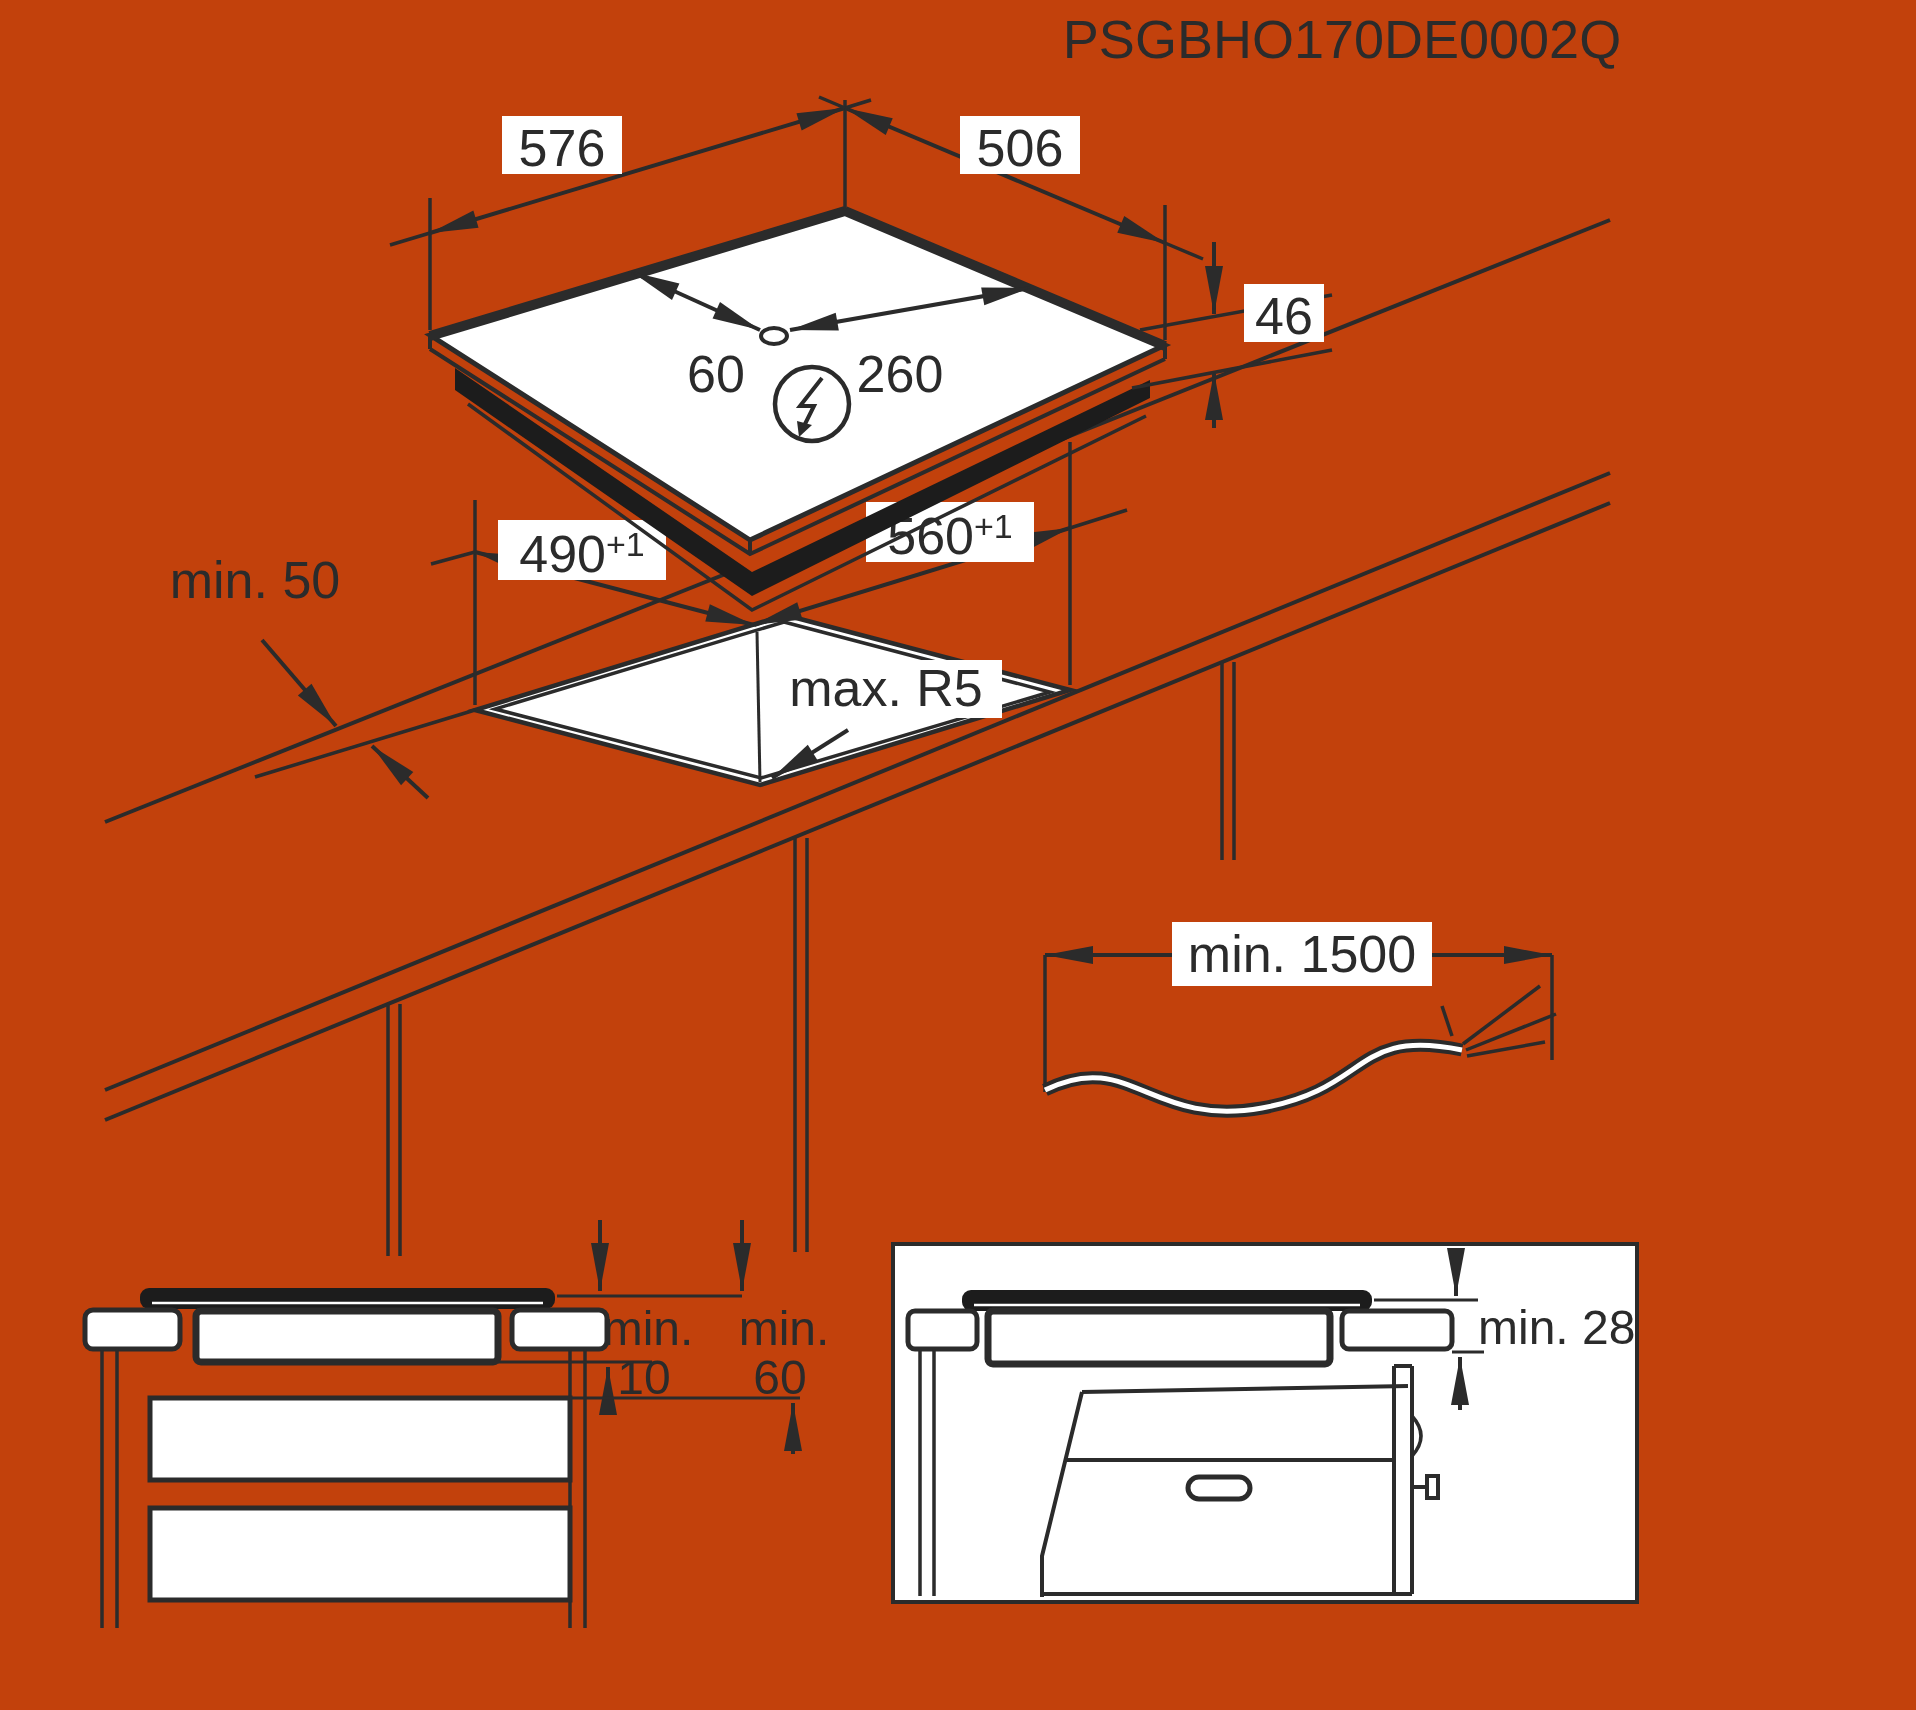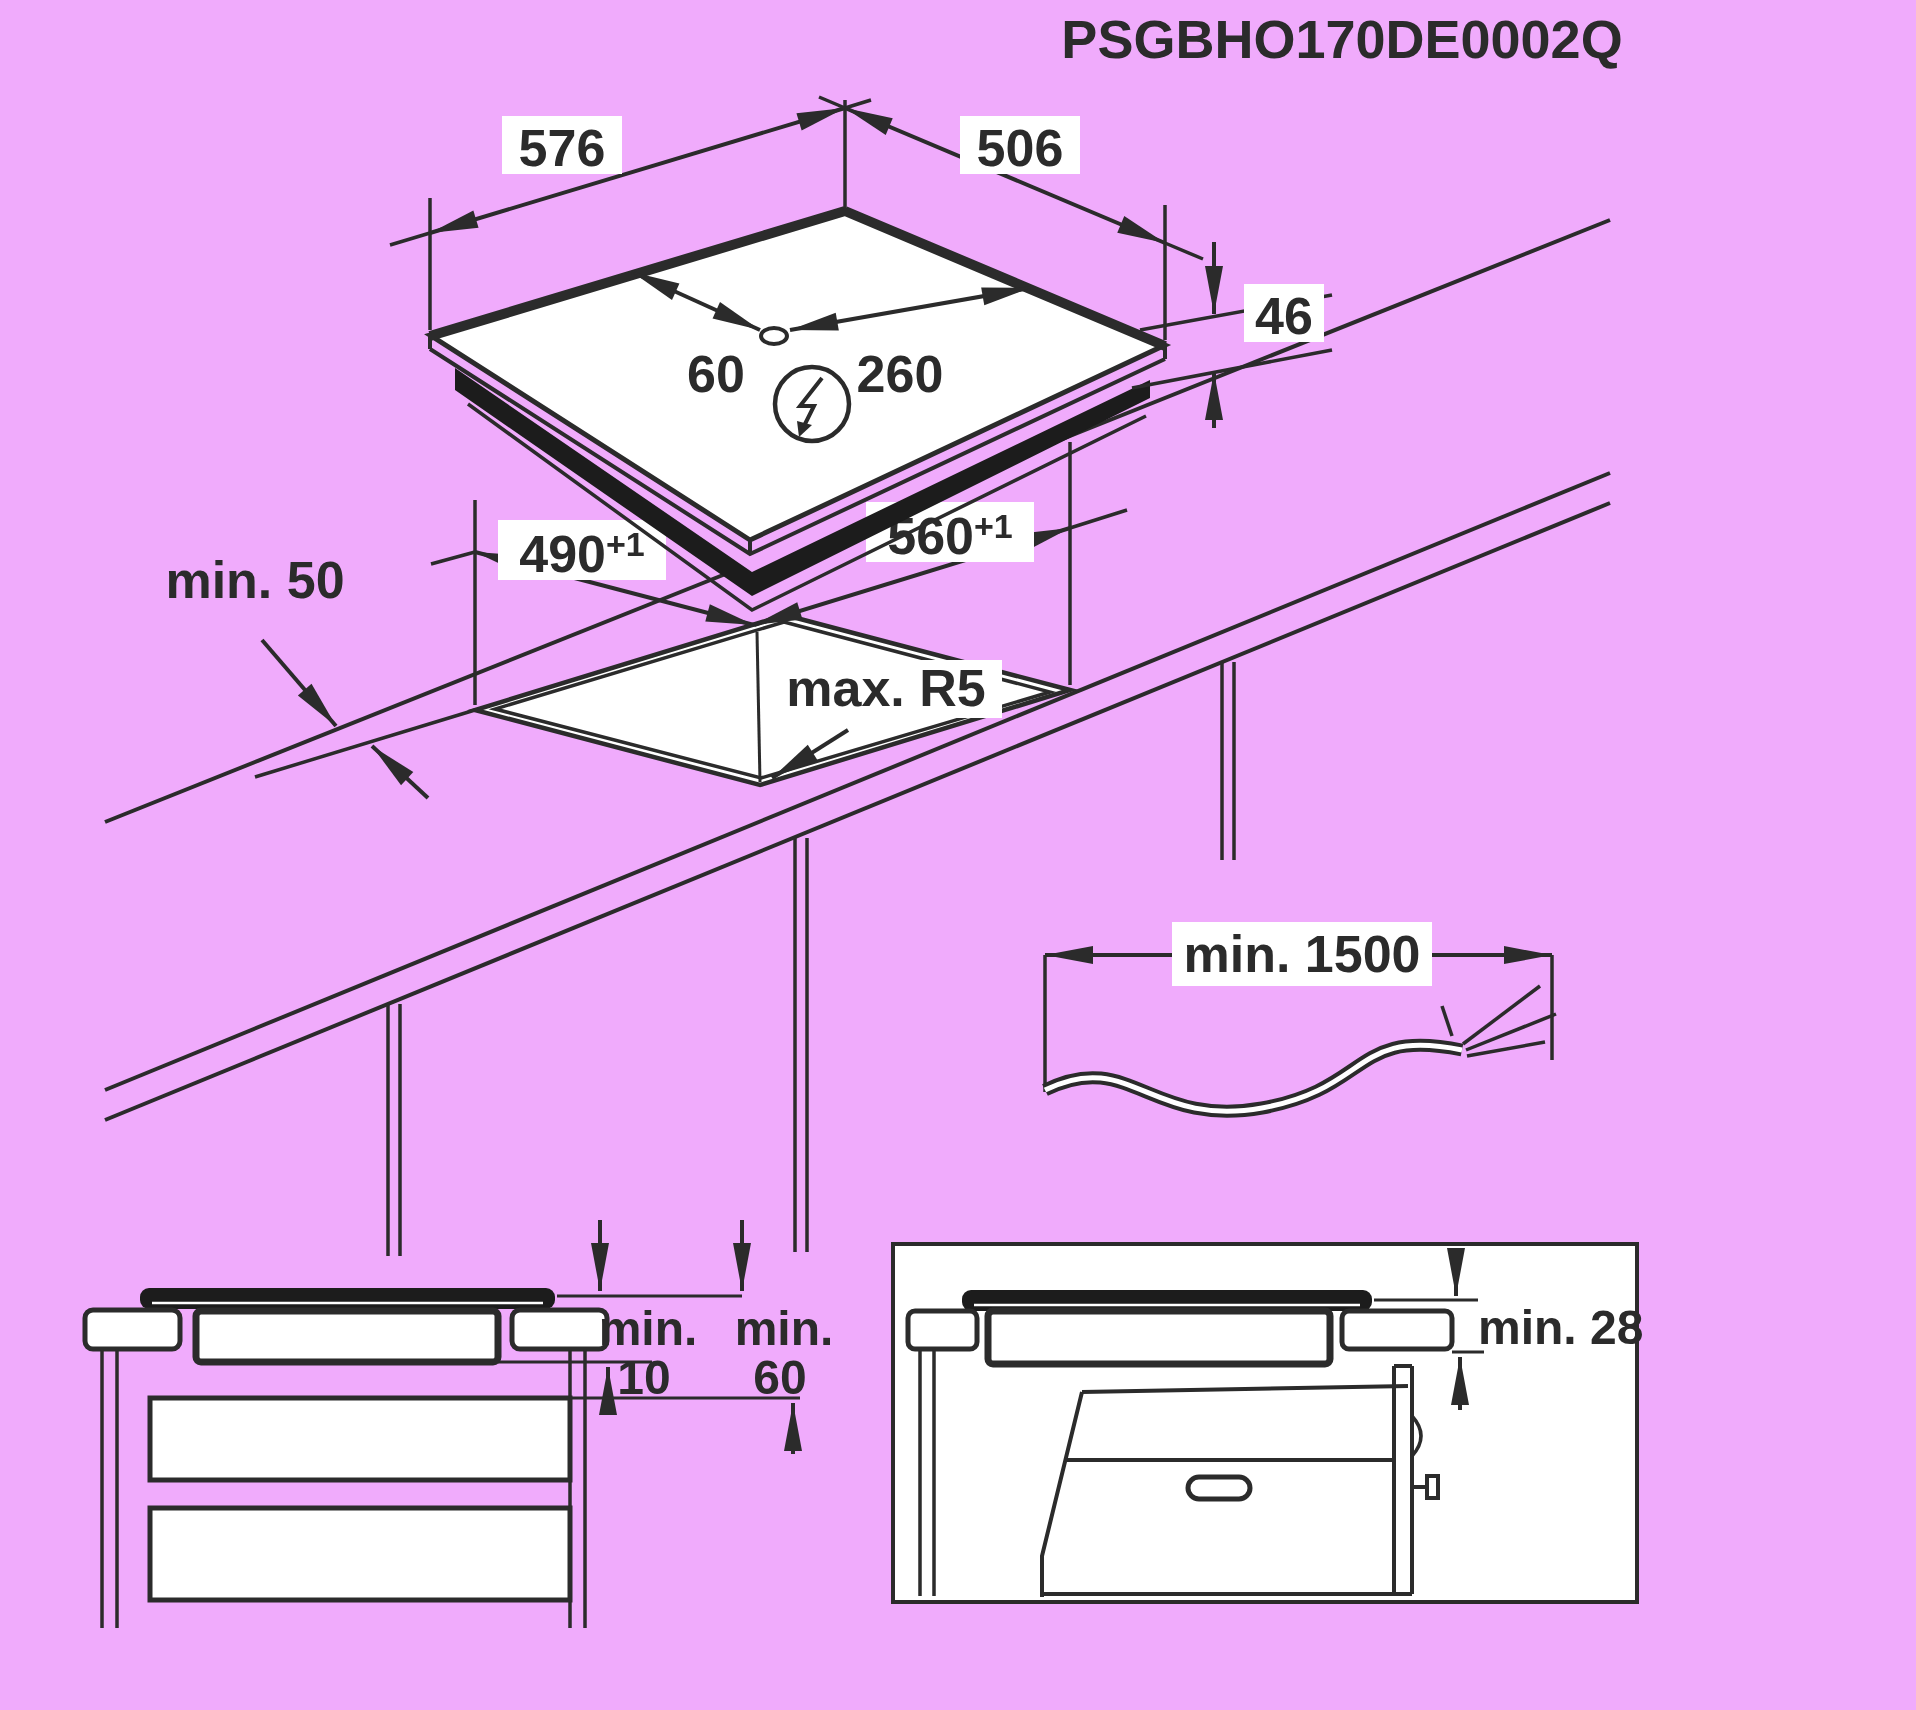--- a/index.html
+++ b/index.html
@@ -1,16 +1,16 @@
 <!DOCTYPE html>
 <html><head>
 <meta charset="utf-8">
 <style>
   html,body{margin:0;padding:0;background:#ffffff;}
-  .page{width:1916px;height:1710px;position:relative;background:#f0abfc;overflow:hidden;font-weight:bold;}
+  .page{width:1916px;height:1710px;position:relative;background:#c2410c;overflow:hidden;}
   svg{display:block;}
   text{font-family:"Liberation Sans","DejaVu Sans",sans-serif;fill:#2b2b2b;}
   .dim{font-size:52px;}
   .dim-small{font-size:48px;}
   .sup{font-size:34px;}
   .title{font-size:54px;}
   .ln{stroke:#2b2b2b;fill:none;}
 </style>
 </head>
 <body>

